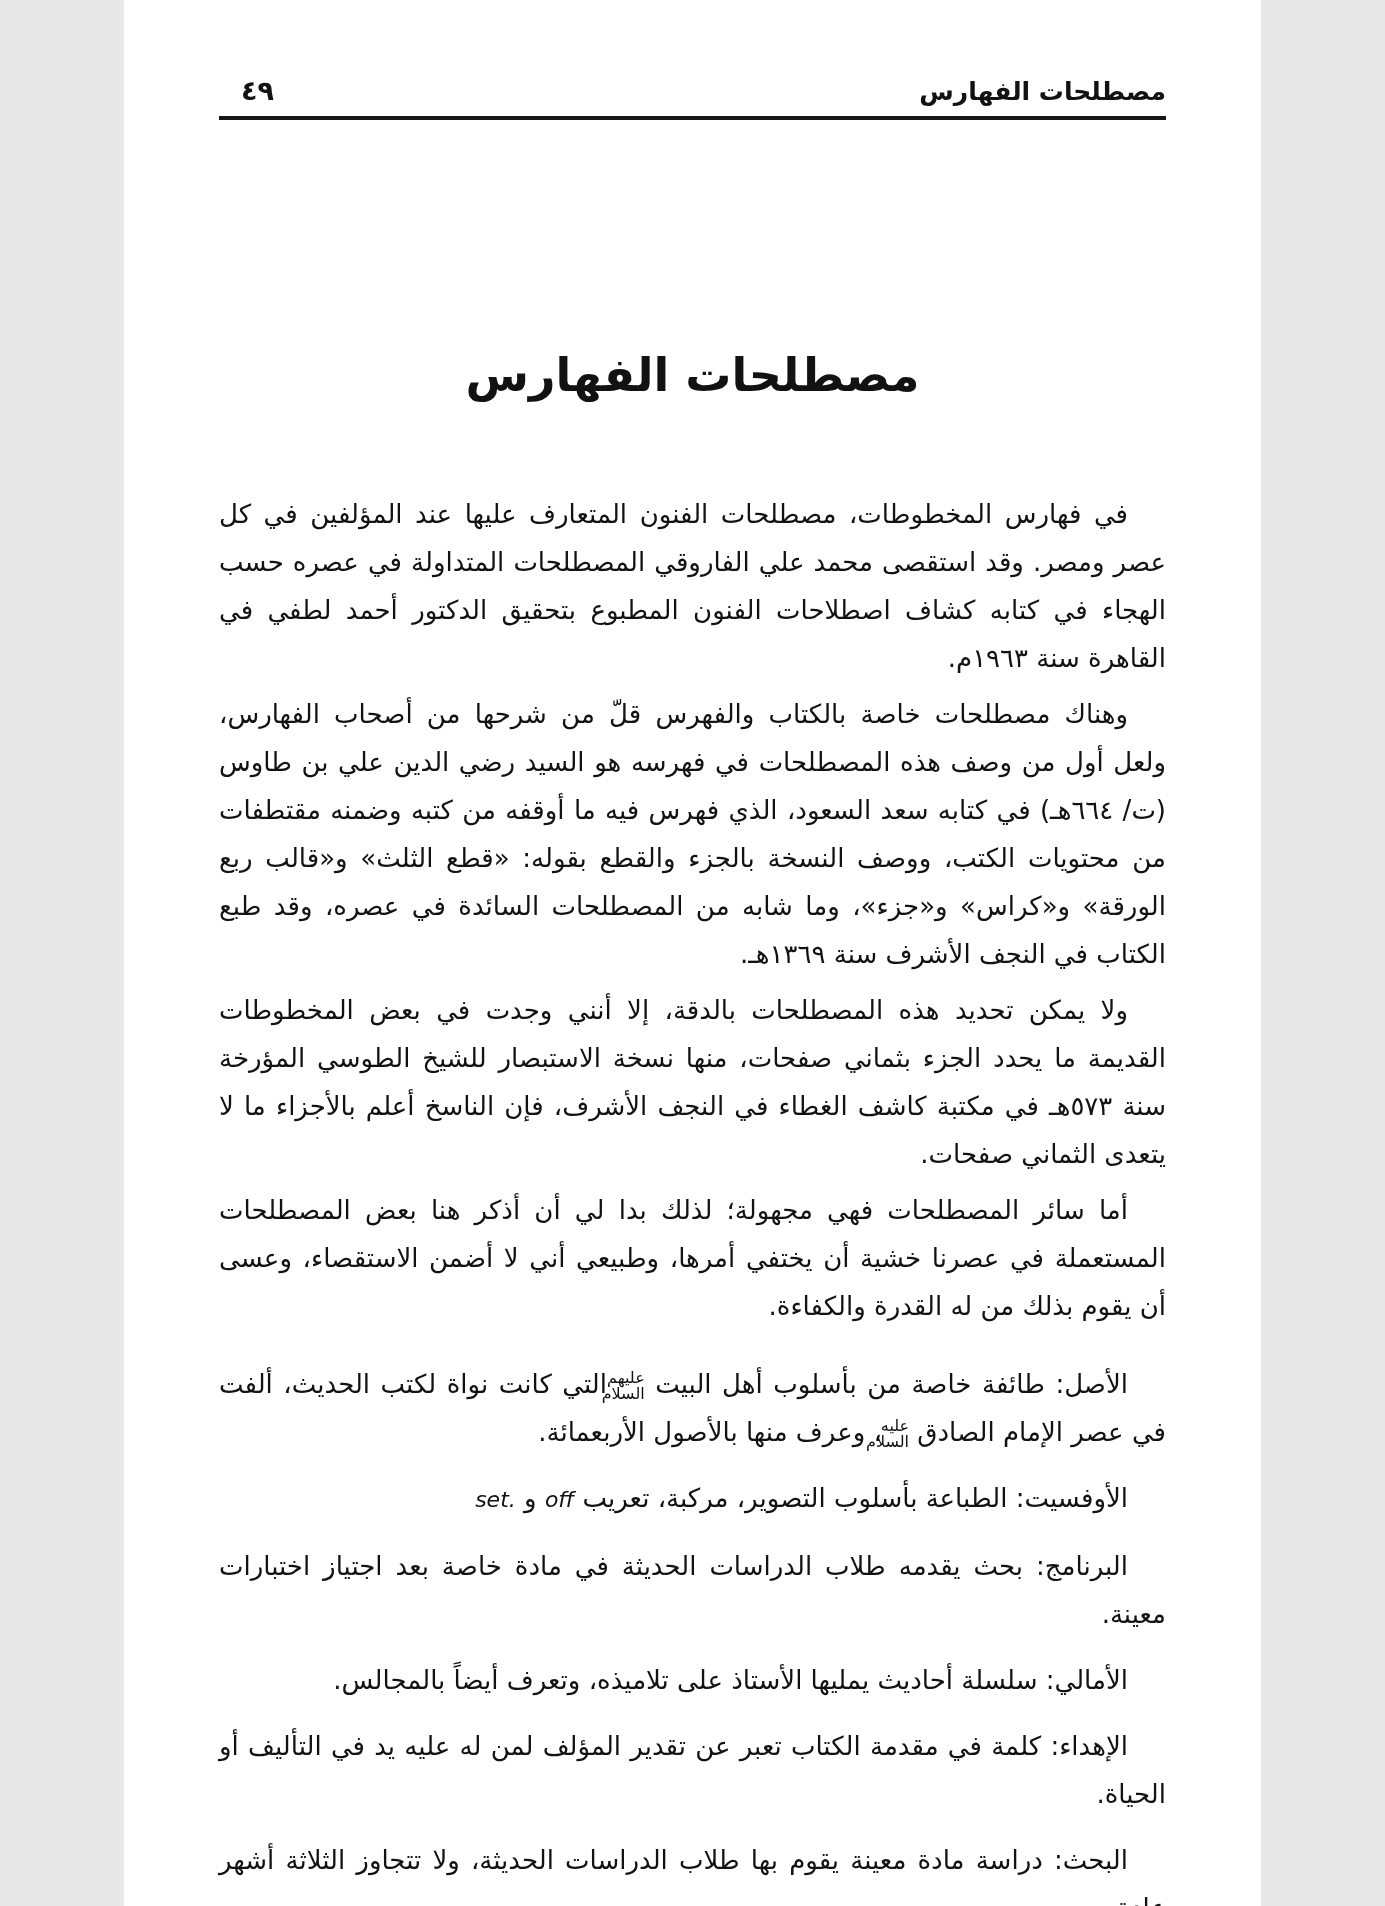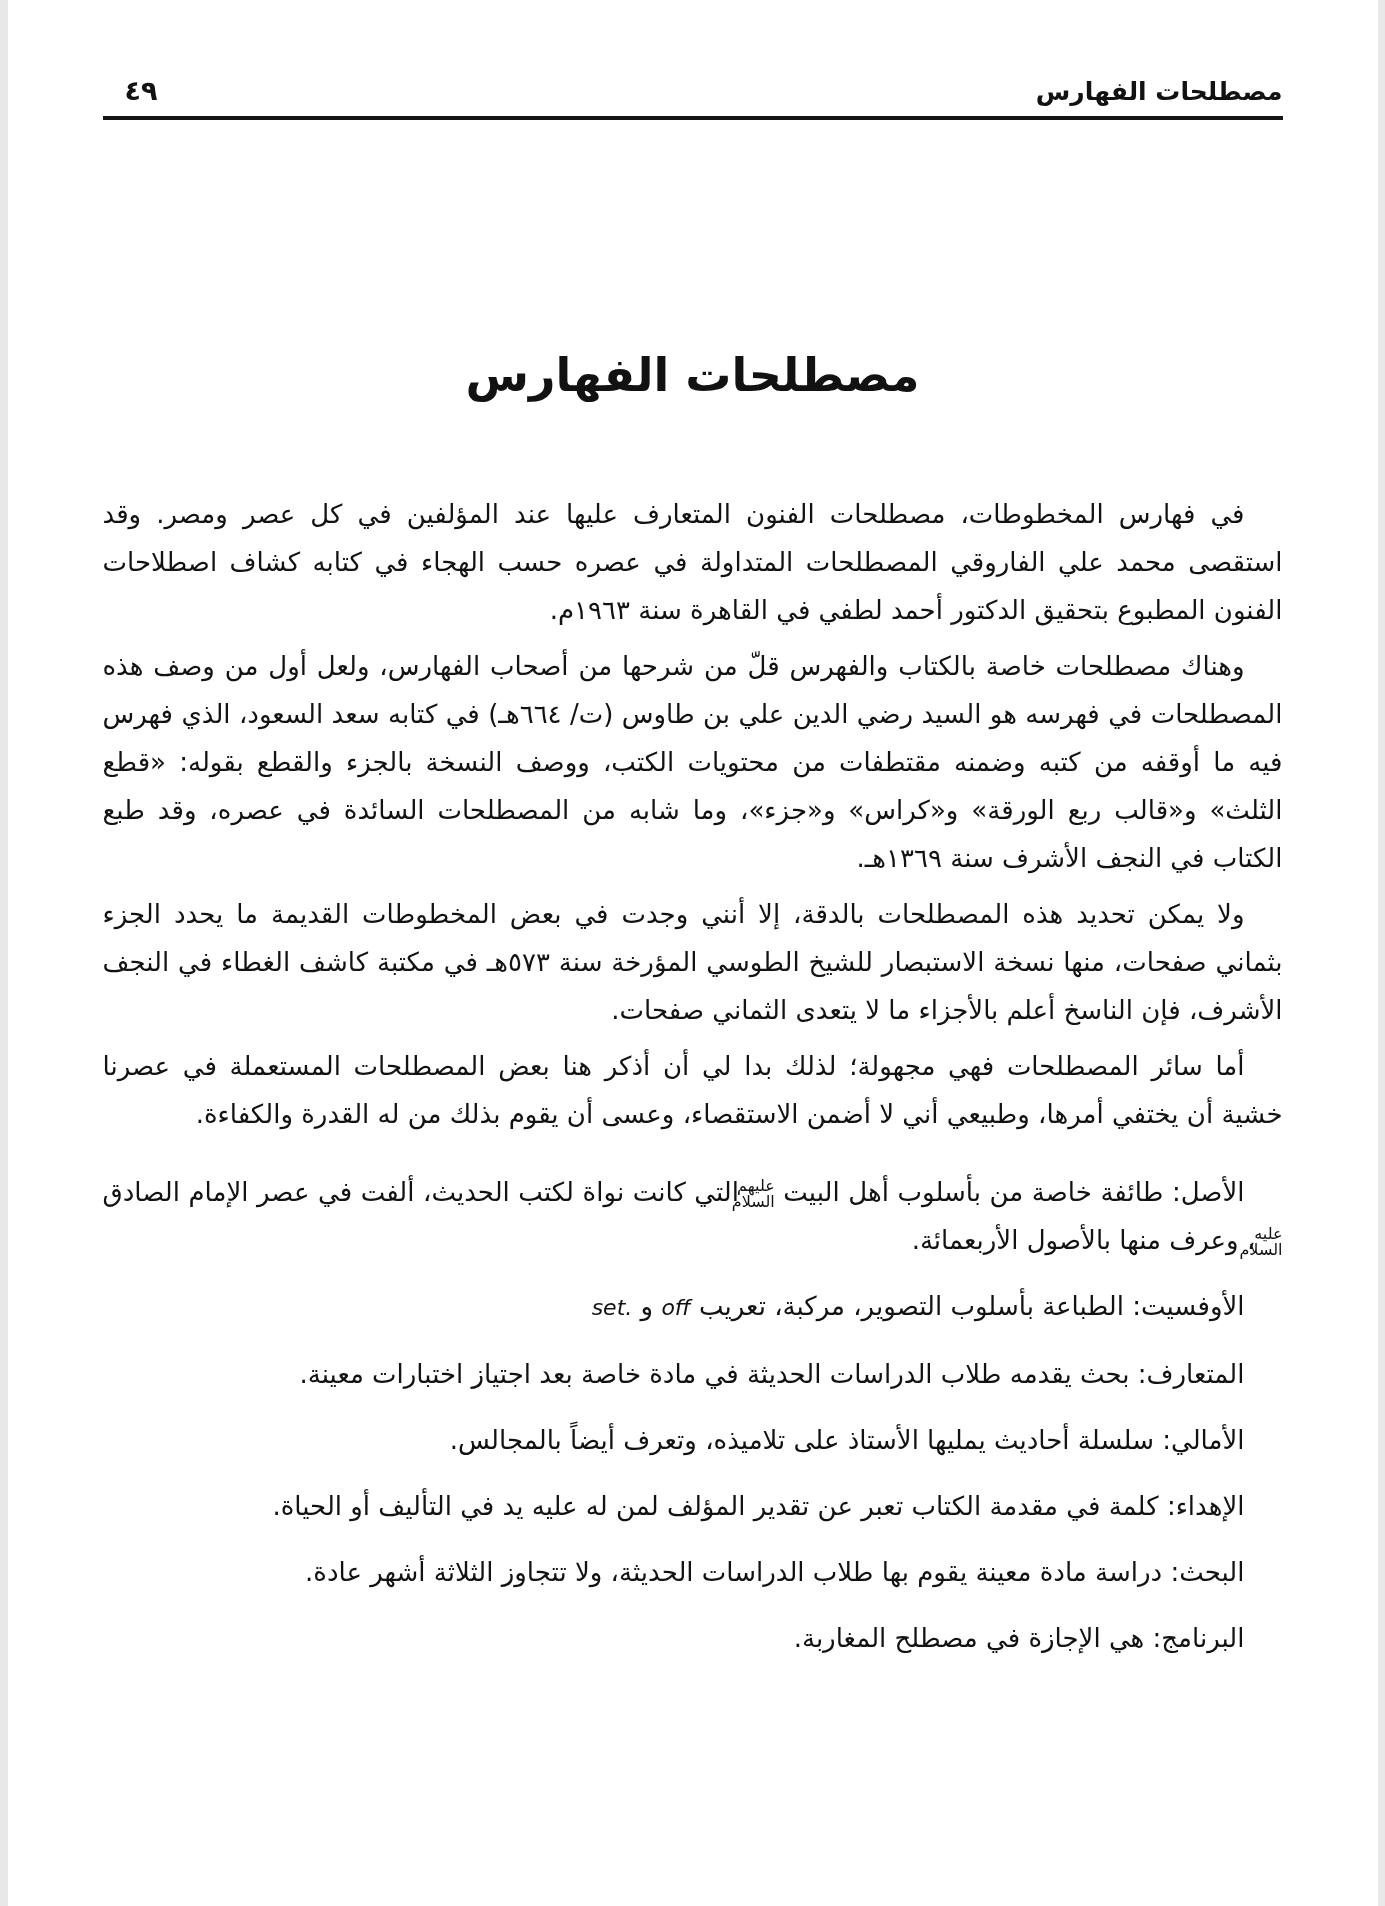--- a/index.html
+++ b/index.html
@@ -1,18 +1,18 @@
 <!DOCTYPE html>
 <html lang="ar" dir="rtl"><head>
 <meta charset="utf-8">
 <style>
   html,body{margin:0;padding:0;background:#e8e8e8;}
   .page{
     position:relative;
-    width:1370px;height:1906px;
+    width:1137px;height:1906px;
     margin:0 auto;
     background:#ffffff;
     color:#121212;
     font-family:"DejaVu Sans",sans-serif;
     box-sizing:border-box;
     padding:75px 95px 0 95px;
     overflow:hidden;
   }
   .header{
     direction:ltr;
@@ -76,19 +76,19 @@
   </div>
   <div class="rule"></div>
   <h1 class="title">مصطلحات الفهارس</h1>
   <div class="body" id="body-text">
       <p class="para"><span>في فهارس المخطوطات، مصطلحات الفنون المتعارف عليها عند المؤلفين في كل عصر ومصر. وقد استقصى محمد علي الفاروقي المصطلحات المتداولة في عصره حسب الهجاء في كتابه </span><span class="b">كشاف اصطلاحات الفنون</span><span> المطبوع بتحقيق الدكتور أحمد لطفي في القاهرة سنة ١٩٦٣م.</span></p>
       <p class="para"><span>وهناك مصطلحات خاصة بالكتاب والفهرس قلّ من شرحها من أصحاب الفهارس، ولعل أول من وصف هذه المصطلحات في فهرسه هو السيد رضي الدين علي بن طاوس (ت/ ٦٦٤هـ) في كتابه </span><span class="b">سعد السعود</span><span>، الذي فهرس فيه ما أوقفه من كتبه وضمنه مقتطفات من محتويات الكتب، ووصف النسخة بالجزء والقطع بقوله: «قطع الثلث» و«قالب ربع الورقة» و«كراس» و«جزء»، وما شابه من المصطلحات السائدة في عصره، وقد طبع الكتاب في النجف الأشرف سنة ١٣٦٩هـ.</span></p>
       <p class="para"><span>ولا يمكن تحديد هذه المصطلحات بالدقة، إلا أنني وجدت في بعض المخطوطات القديمة ما يحدد الجزء بثماني صفحات، منها نسخة </span><span class="b">الاستبصار</span><span> للشيخ الطوسي المؤرخة سنة ٥٧٣هـ في مكتبة كاشف الغطاء في النجف الأشرف، فإن الناسخ أعلم بالأجزاء ما لا يتعدى الثماني صفحات.</span></p>
       <p class="para"><span>أما سائر المصطلحات فهي مجهولة؛ لذلك بدا لي أن أذكر هنا بعض المصطلحات المستعملة في عصرنا خشية أن يختفي أمرها، وطبيعي أني لا أضمن الاستقصاء، وعسى أن يقوم بذلك من له القدرة والكفاءة.</span></p>
       <p class="para def"><span class="b">الأصل:</span><span> طائفة خاصة من بأسلوب أهل البيت </span><span class="hon">عليهم السلام</span><span> التي كانت نواة لكتب الحديث، ألفت في عصر الإمام الصادق </span><span class="hon">عليه السلام</span><span>، وعرف منها بالأصول الأربعمائة.</span></p>
       <p class="para def"><span class="b">الأوفسيت:</span><span> الطباعة بأسلوب التصوير، مركبة، تعريب </span><span class="ltr" dir="ltr">off</span><span> و </span><span class="ltr" dir="ltr">set.</span></p>
-      <p class="para def"><span class="b">المتعارف:</span><span> بحث يقدمه طلاب الدراسات الحديثة في مادة خاصة بعد اجتياز اختبارات معينة.</span></p>
+      <p class="para def"><span class="b">البرنامج:</span><span> بحث يقدمه طلاب الدراسات الحديثة في مادة خاصة بعد اجتياز اختبارات معينة.</span></p>
       <p class="para def"><span class="b">الأمالي:</span><span> سلسلة أحاديث يمليها الأستاذ على تلاميذه، وتعرف أيضاً بالمجالس.</span></p>
       <p class="para def"><span class="b">الإهداء:</span><span> كلمة في مقدمة الكتاب تعبر عن تقدير المؤلف لمن له عليه يد في التأليف أو الحياة.</span></p>
       <p class="para def"><span class="b">البحث:</span><span> دراسة مادة معينة يقوم بها طلاب الدراسات الحديثة، ولا تتجاوز الثلاثة أشهر عادة.</span></p>
       <p class="para def"><span class="b">البرنامج:</span><span> هي الإجازة في مصطلح المغاربة.</span></p>
     </div>
 </div>
 
 </body></html>

